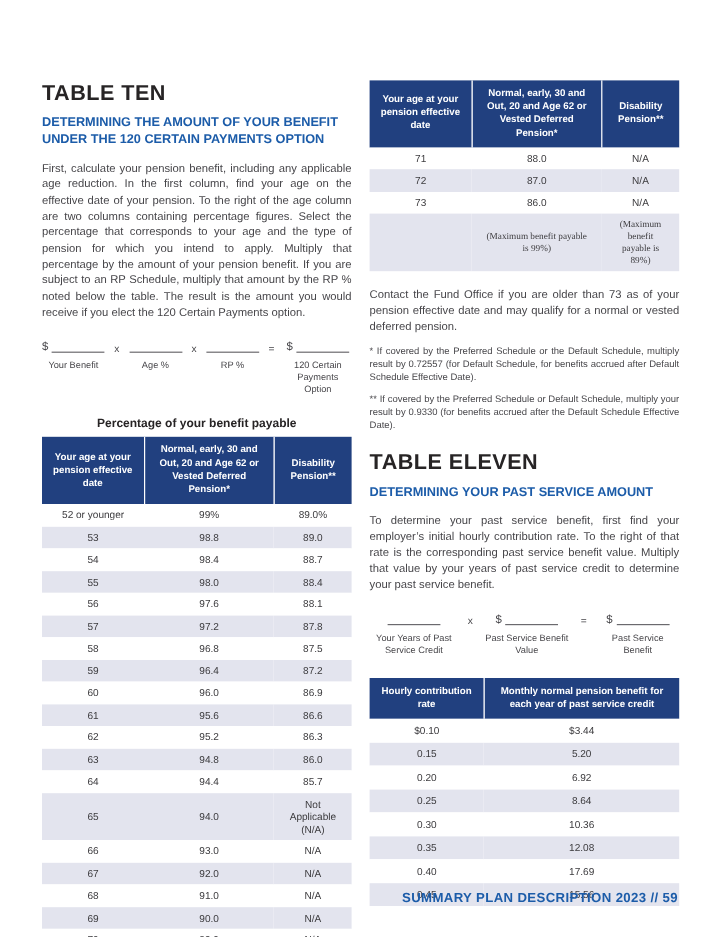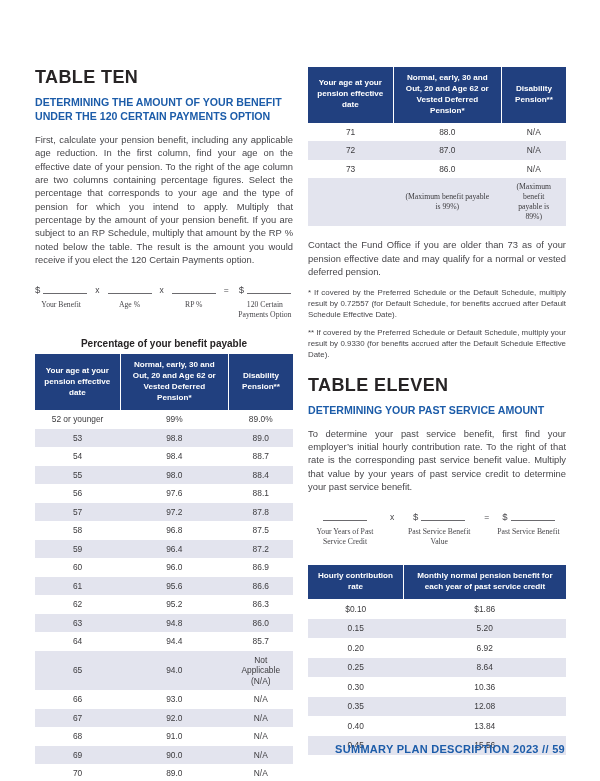--- a/index.html
+++ b/index.html
@@ -14,21 +14,21 @@
   .subhead{color:#1c5ca9;font-weight:700;font-size:10.6px;line-height:1.32;margin:0 0 9px;}
   .body-text{font-size:9.4px;line-height:1.42;color:#47464a;text-align:justify;margin:0 0 10px;}
   .footnote{font-size:7.9px;line-height:1.38;color:#47464a;text-align:justify;margin:0 0 7px;}
 
   .formula{display:flex;align-items:flex-start;margin:16px 0 18px;}
   .f-item{display:flex;flex-direction:column;align-items:center;}
   .f-blank{display:flex;align-items:flex-end;height:12px;}
   .f-prefix{font-size:9.5px;color:#47464a;margin-right:3px;line-height:1;}
   .f-line{display:inline-block;width:44px;border-bottom:1px solid #6b6a6e;height:12px;}
   .f-op{font-size:8.5px;color:#47464a;margin:3px 8px 0;}
-  .f-label{font-size:7.7px;color:#47464a;margin-top:6px;text-align:center;line-height:1.3;max-width:74px;font-family:Liberation Serif, serif;}
+  .f-label{font-size:7.7px;color:#47464a;margin-top:6px;text-align:center;line-height:1.3;max-width:74px;}
 
   .table-caption{font-size:10px;font-weight:700;color:#272425;text-align:center;margin:2px 0 5px;}
 
   table.data{width:100%;border-collapse:collapse;}
   table.data th{background:#21407f;color:#ffffff;font-size:8.1px;font-weight:700;text-align:center;vertical-align:middle;padding:6px 6px;line-height:1.35;border-left:1px solid #ffffff;}
   table.data th:first-child{border-left:none;}
   table.data td{font-size:8.4px;color:#3c3b3e;text-align:center;vertical-align:middle;padding:4px 6px;line-height:1.25;background:#ffffff;}
   table.data tbody tr:nth-child(even) td{background:#e3e4ee;}
   table.cont{margin-bottom:12px;}
   table.cont tbody tr:last-child td{font-size:7.7px;padding:4px 10px;line-height:1.3;font-family:Liberation Serif, serif;}
@@ -270,21 +270,21 @@
         </colgroup>
       <thead>
         <tr>
           <th>Hourly contribution rate</th>
           <th>Monthly normal pension benefit for each year of past service credit</th>
         </tr>
       </thead>
       <tbody>
           <tr>
             <td>$0.10</td>
-            <td>$1.86</td>
+            <td>$3.44</td>
           </tr>
           <tr>
             <td>0.15</td>
             <td>5.20</td>
           </tr>
           <tr>
             <td>0.20</td>
             <td>6.92</td>
           </tr>
           <tr>
@@ -294,21 +294,21 @@
           <tr>
             <td>0.30</td>
             <td>10.36</td>
           </tr>
           <tr>
             <td>0.35</td>
             <td>12.08</td>
           </tr>
           <tr>
             <td>0.40</td>
-            <td>13.84</td>
+            <td>17.69</td>
           </tr>
           <tr>
             <td>0.45</td>
             <td>15.56</td>
           </tr>
         </tbody>
     </table>
   </div>
 
   <div class="footer">SUMMARY PLAN DESCRIPTION 2023 // 59</div>

